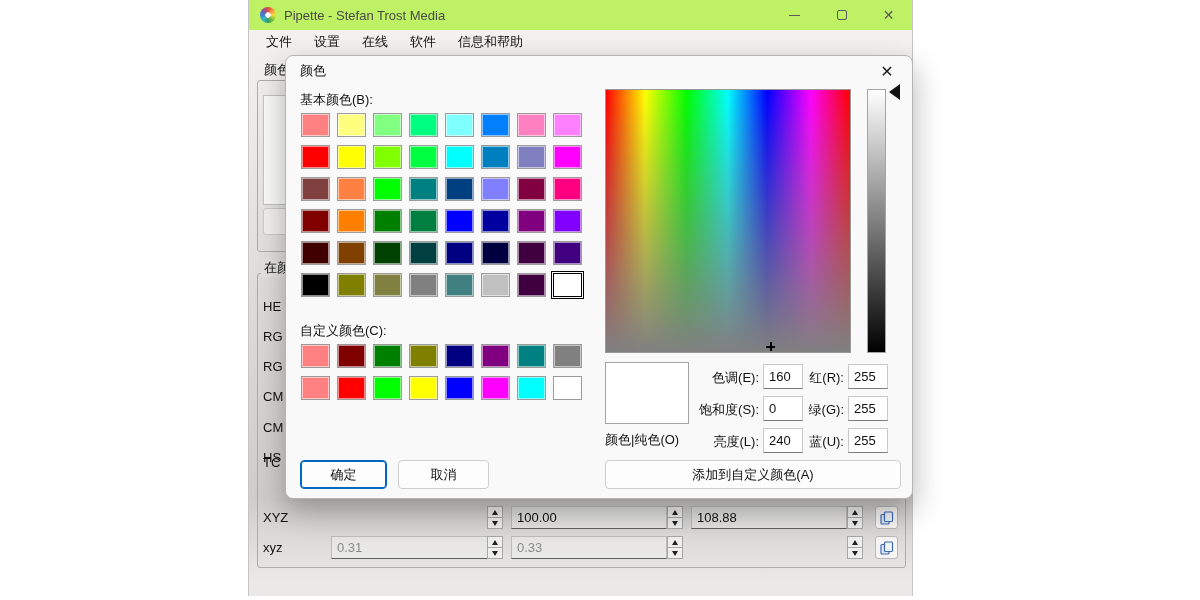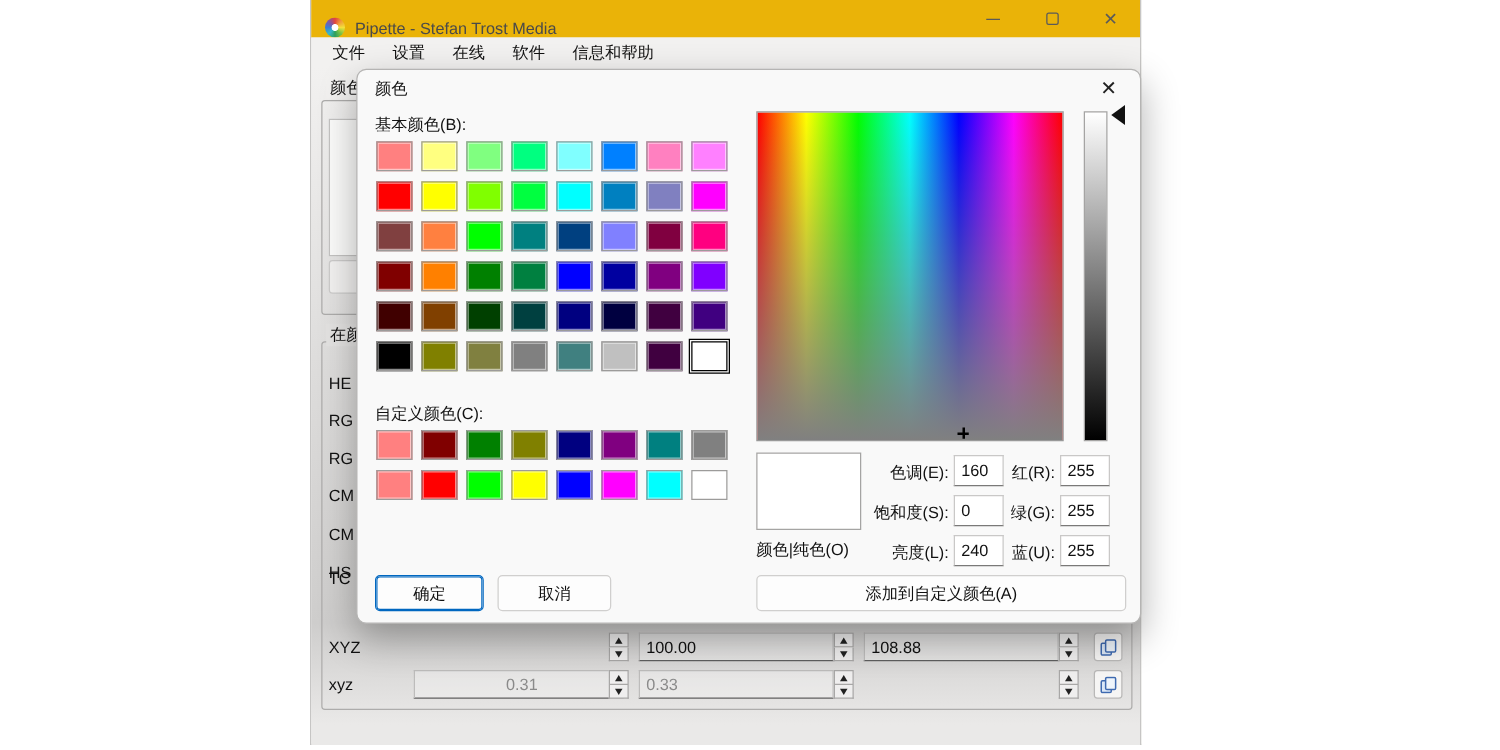--- a/index.html
+++ b/index.html
@@ -2,22 +2,22 @@
 <html><head>
 <meta charset="utf-8">
 <style>
   * { margin:0; padding:0; box-sizing:border-box; }
   html,body { width:1200px; height:600px; background:#ffffff; font-family:"Liberation Sans", sans-serif; overflow:hidden; }
   #stage { position:relative; width:1200px; height:600px; background:#ffffff; }
 
   
   #app-window { position:absolute; left:248px; top:0; width:665px; height:596px;
     background:#f2f1f0; border:1px solid #c6c5c4; border-top:none; }
-  #title-bar { position:absolute; left:0; top:0; width:100%; height:30px; background:#eab308;
-    display:flex; align-items:flex-end; }
+  #title-bar { position:absolute; left:0; top:0; width:100%; height:30px; background:#bef264;
+    display:flex; align-items:center; }
   #app-icon { width:16px; height:16px; border-radius:50%; margin-left:11px;
     background: radial-gradient(circle at center, #ffffff 0 2.5px, rgba(255,255,255,0) 3px),
       conic-gradient(#e4443c, #f09c3a, #f3e13b, #7cc344, #2e9e5b, #38b8c8, #3b7fd4, #8456a5, #e4443c); }
   #window-title { margin-left:8px; font-size:13px; color:#4a4a4a; }
   #win-controls { position:absolute; right:0; top:0; height:30px; display:flex; }
   .win-btn { width:47px; height:30px; display:flex; align-items:center; justify-content:center; color:#5a5a5a; font-size:13px; cursor:default; }
   .min-glyph { width:11px; height:1px; background:#5a5a5a; }
   .max-glyph { width:10px; height:10px; border:1px solid #5a5a5a; border-radius:2px; }
   .close-glyph { font-size:14px; line-height:1; }
 
@@ -173,21 +173,21 @@
         <div class="copy-btn" style="left:626px;">
           <svg width="14" height="14" viewBox="0 0 14 14">
               <rect x="1" y="3.5" width="8" height="9.5" rx="1" fill="#dce8f7" stroke="#3f6ab0" stroke-width="1.2"></rect>
               <rect x="4.5" y="1" width="8" height="9.5" rx="1" fill="#eef4fb" stroke="#3f6ab0" stroke-width="1.2"></rect>
             </svg>
         </div>
       </div>
 
       <div class="value-row" style="top:482px;">
         <span class="row-label">xyz</span>
-        <div class="val-box disabled" style="left:82px; width:168px;text-align:center;">0.31</div>
+        <div class="val-box disabled" style="left:82px; width:168px;">0.31</div>
         <div class="spinner" style="left:238px;">
           <div class="spin-btn">
               <span class="tri-up"></span>
             </div>
           <div class="spin-btn">
               <span class="tri-down"></span>
             </div>
         </div>
         <div class="val-box disabled" style="left:262px; width:156px;">0.33</div>
         <div class="spinner" style="left:418px;">

